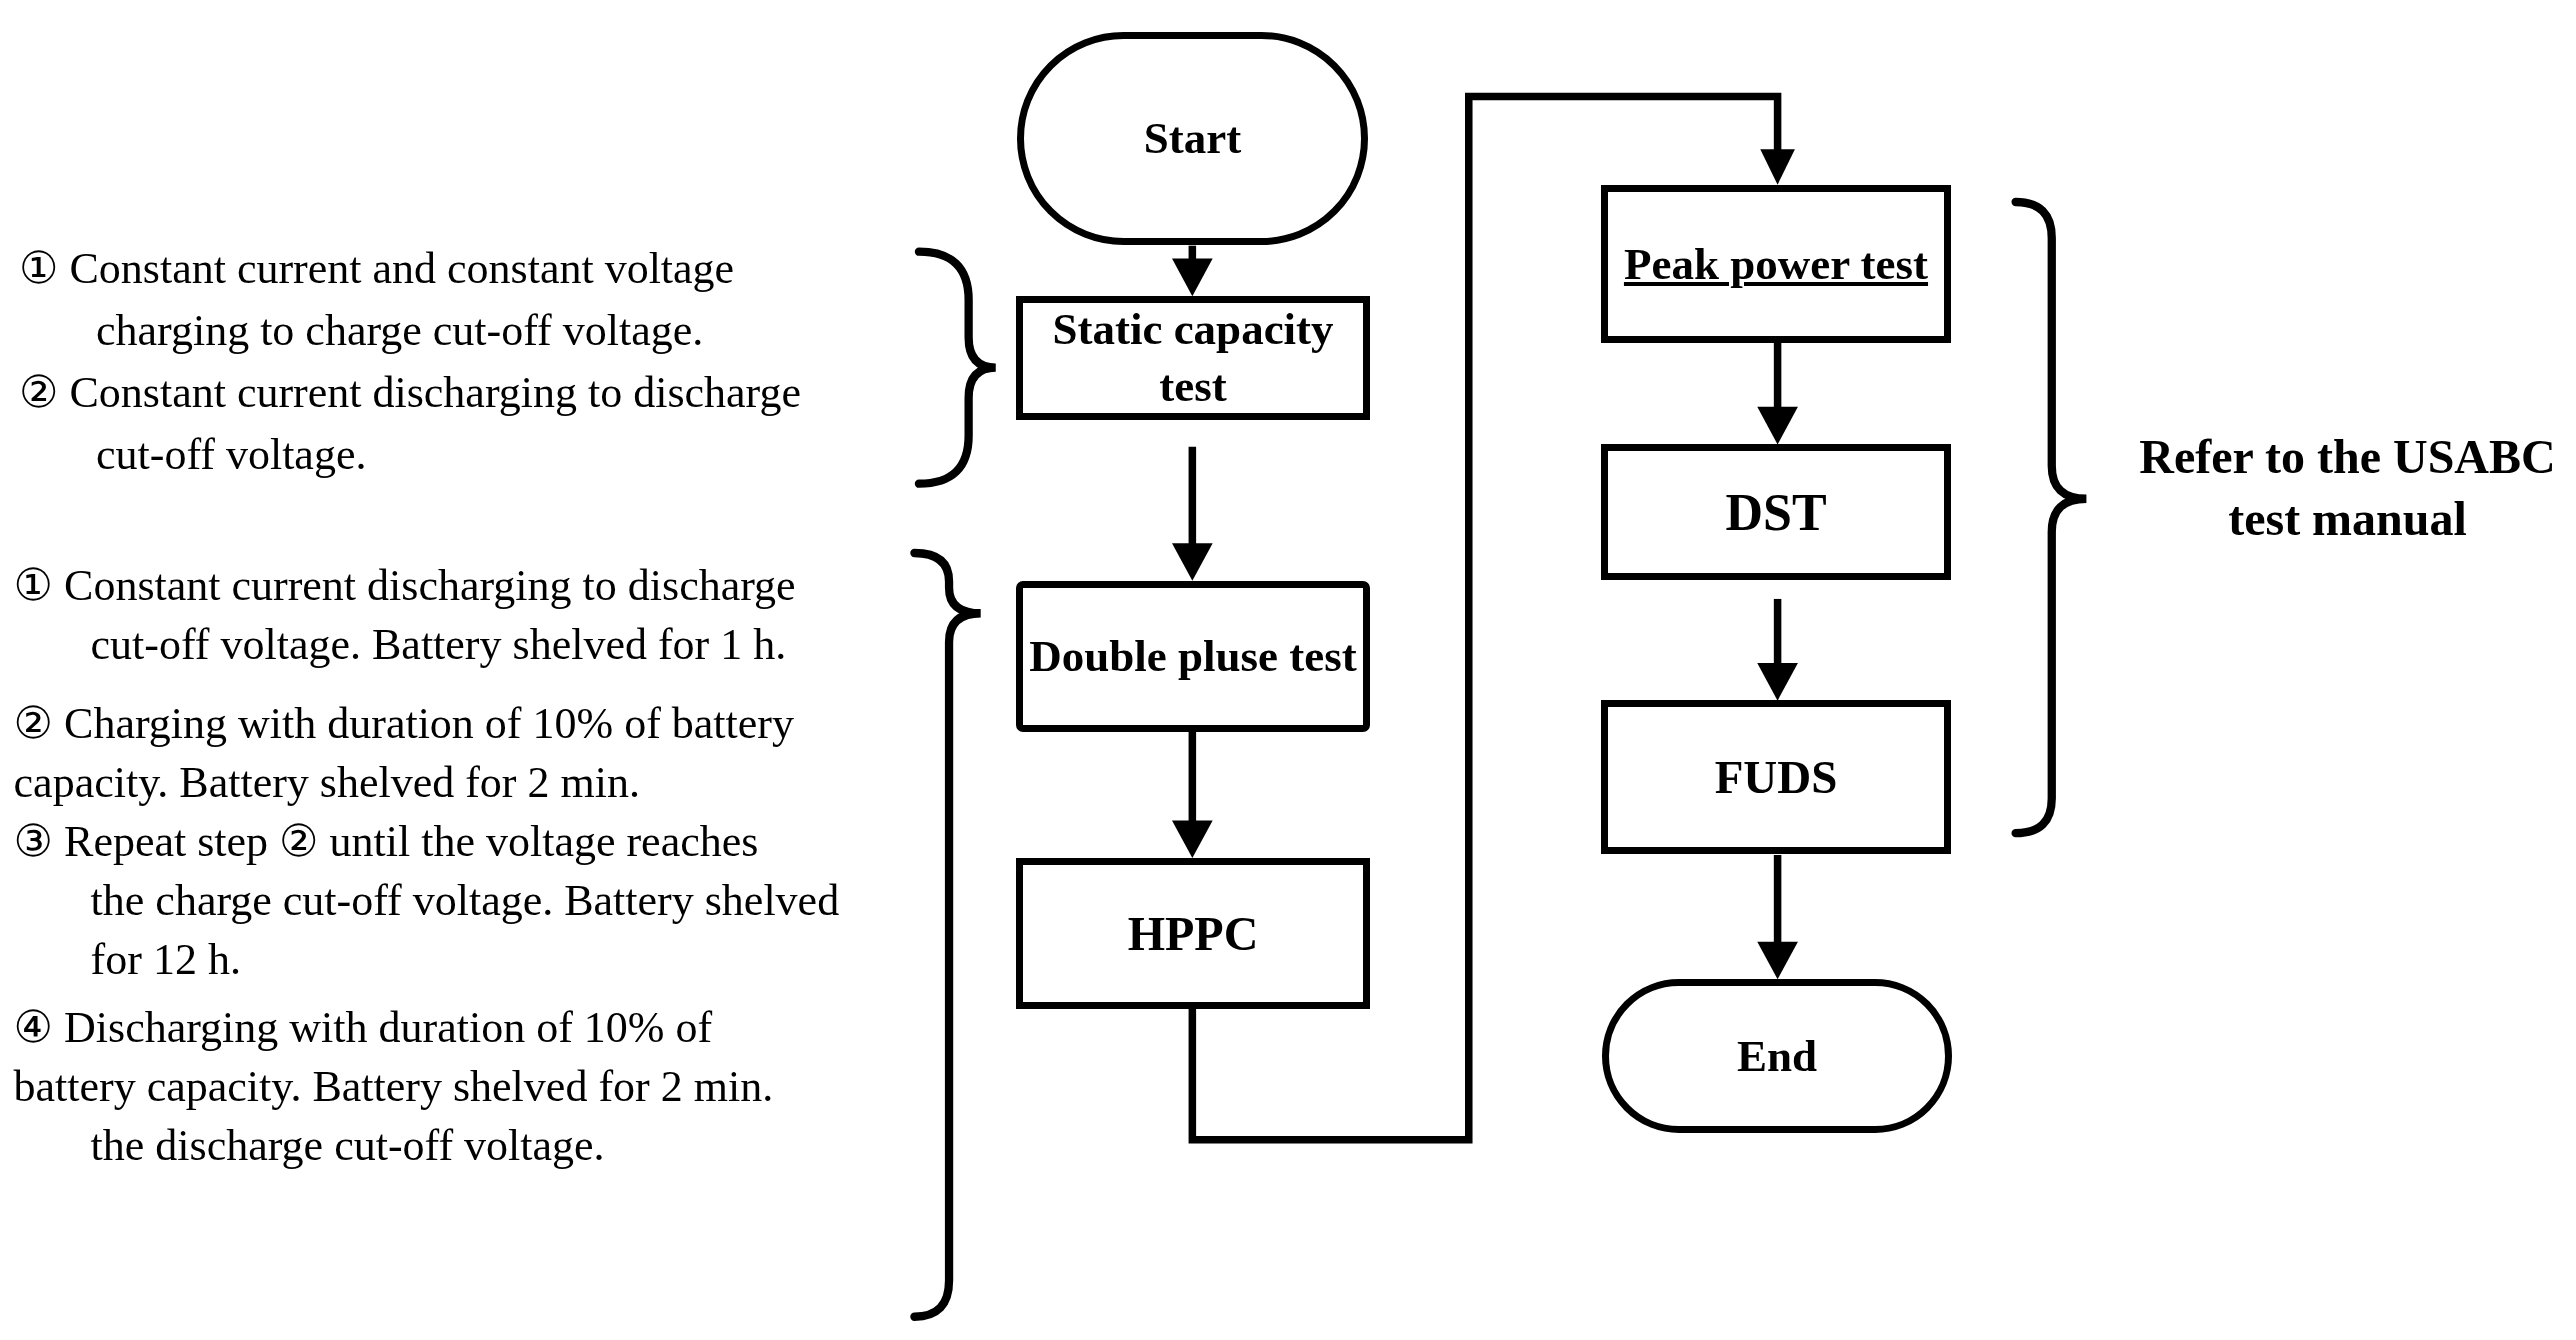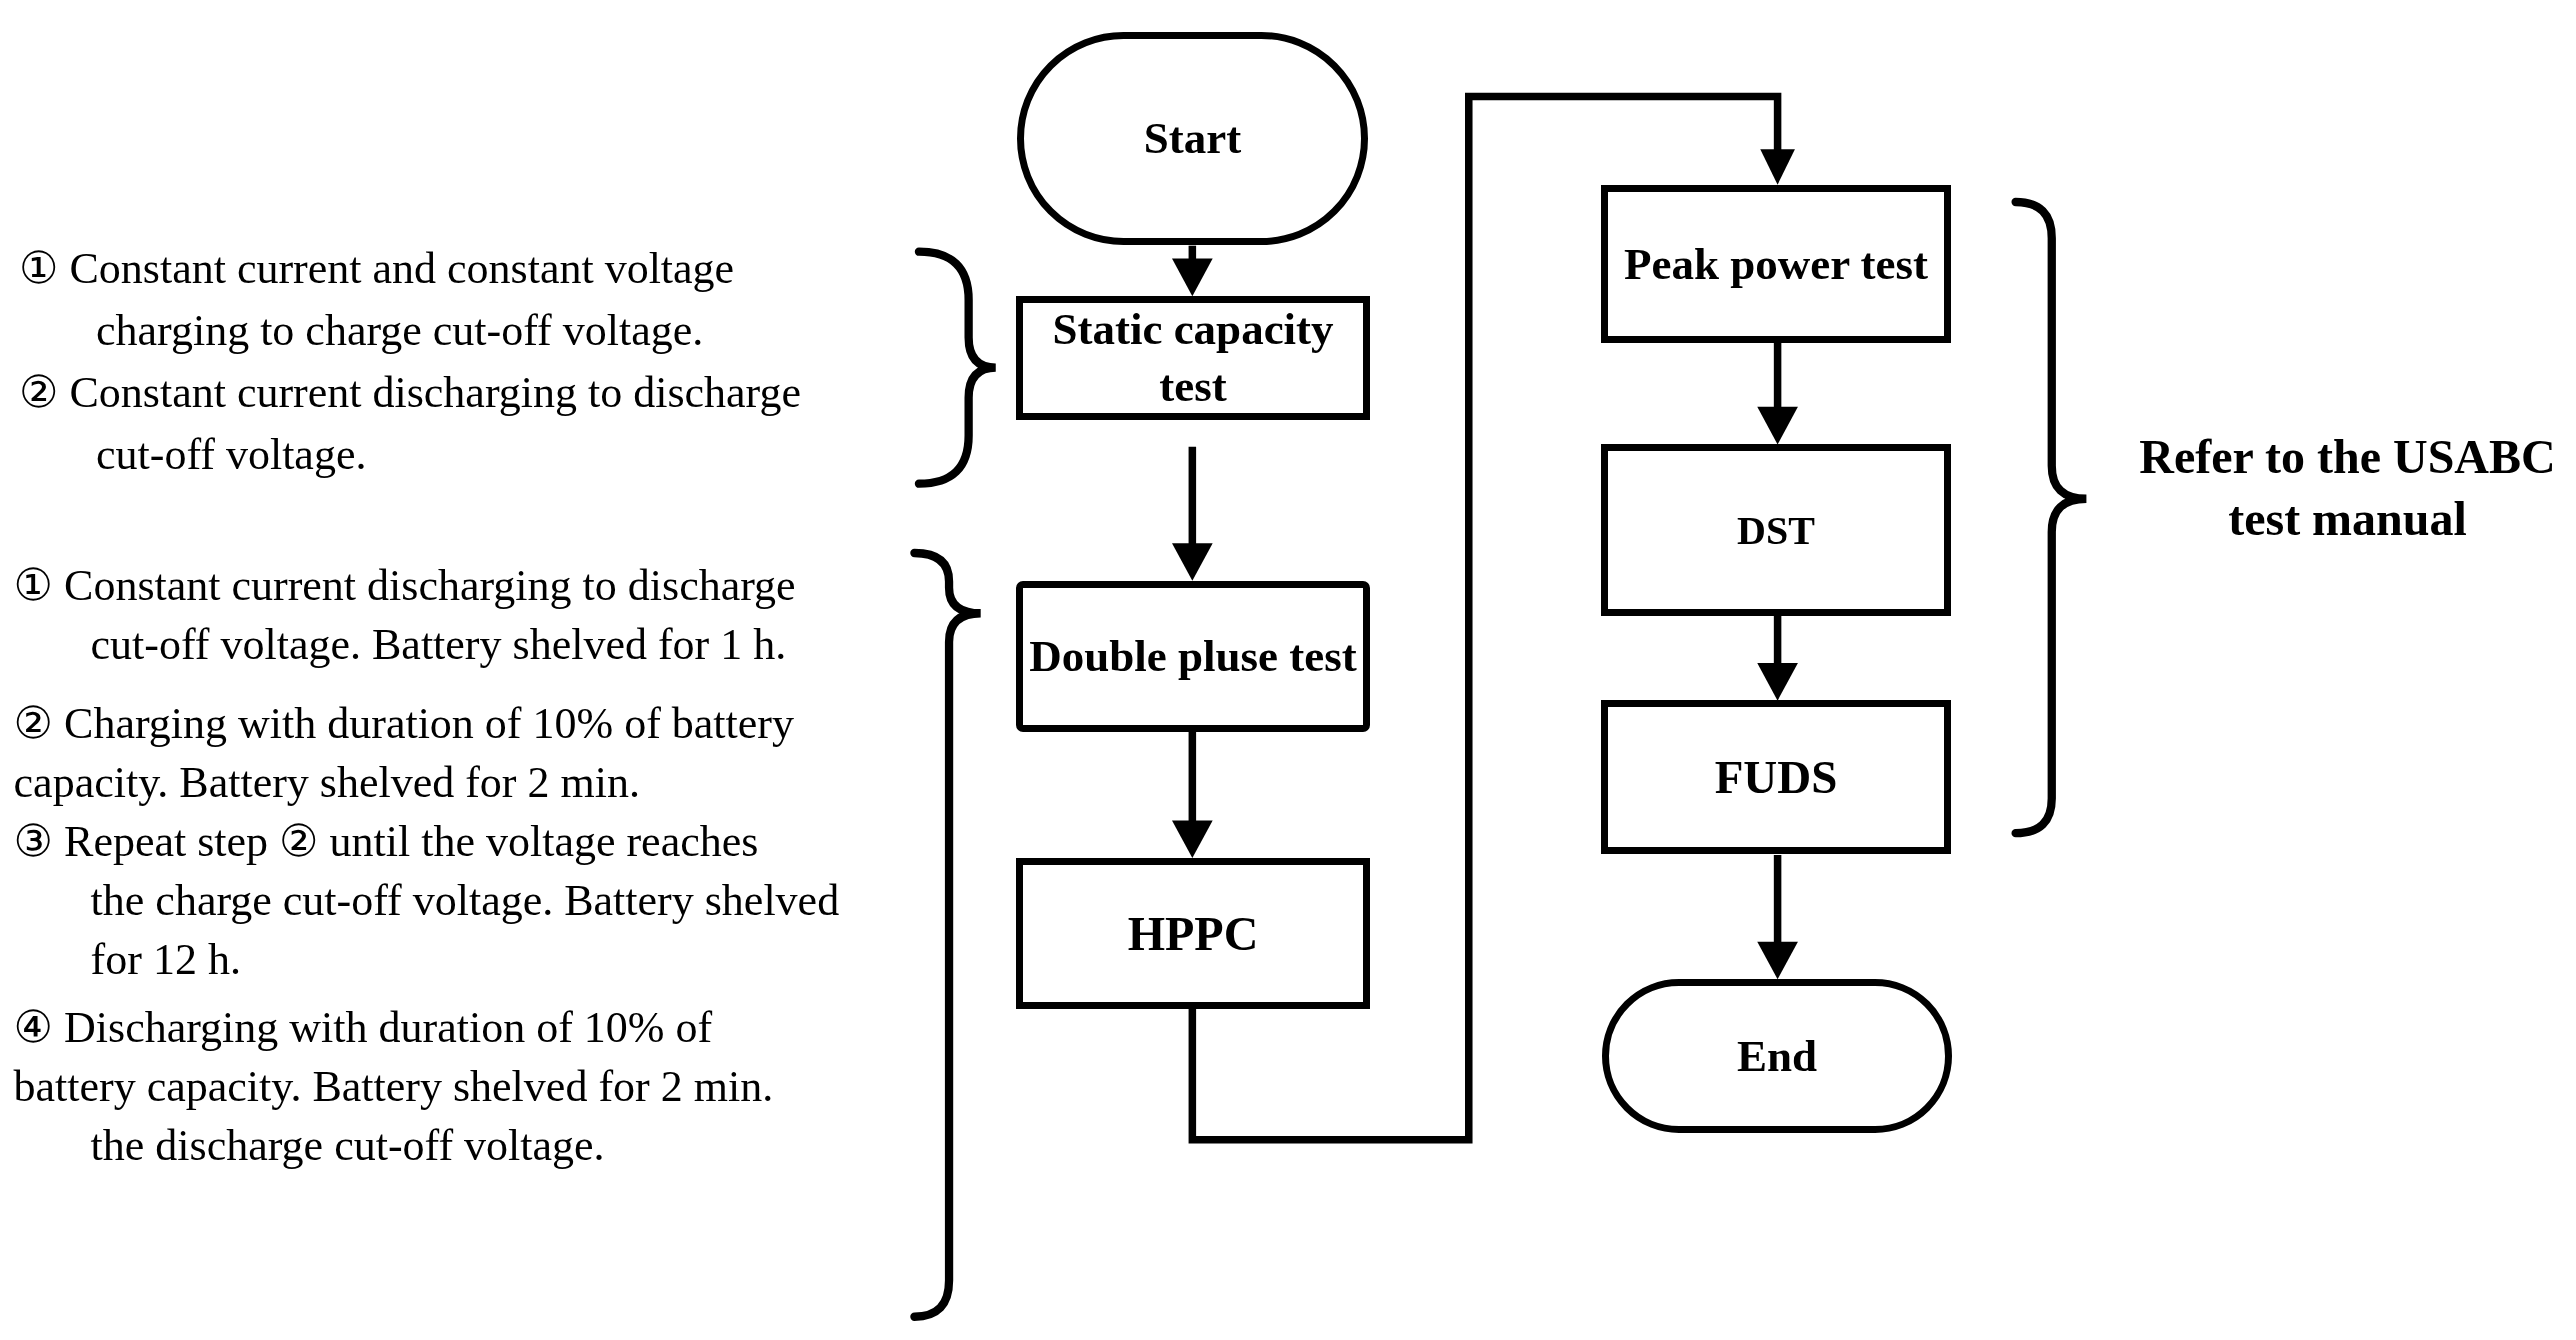--- a/index.html
+++ b/index.html
@@ -13,22 +13,22 @@
   .node{
     position:absolute;box-sizing:border-box;border:7.5px solid #000;background:#fff;
     display:flex;align-items:center;justify-content:center;text-align:center;
     font-weight:bold;font-size:45px;line-height:57px;
   }
   .node .lbl{display:block;width:100%;}
   .stadium-start{left:1017px;top:32px;width:351px;height:213px;border-radius:107px;}
   .rect-static {left:1016px;top:296px;width:354px;height:124px;}
   .rect-double {left:1016px;top:581px;width:354px;height:151px;border-radius:7px;}
   .rect-hppc  {left:1016px;top:858px;width:354px;height:151px;font-size:48px;}
-  .rect-peak  {left:1601px;top:185px;width:350px;height:158px;}
-  .rect-dst   {left:1601px;top:444px;width:350px;height:172px;font-size:40px;}
+  .rect-peak  {left:1601px;top:185px;width:350px;height:158px;text-decoration:underline;}
+  .rect-dst   {left:1601px;top:444px;width:350px;height:136px;font-size:52px;}
   .rect-fuds  {left:1601px;top:700px;width:350px;height:154px;font-size:47px;}
   .stadium-end{left:1602px;top:979px;width:350px;height:154px;border-radius:78px;}
 
   .notes{position:absolute;font-size:44px;}
   #notes-block1{left:19px;top:238px;width:926px;}
   #notes-block1 .note-line{line-height:62px;}
   #notes-block2{left:13.6px;top:556px;width:934px;}
   #notes-block2 .note-line{line-height:59px;}
   .ind{padding-left:77px;}
   .gap-a{margin-top:20px;}

